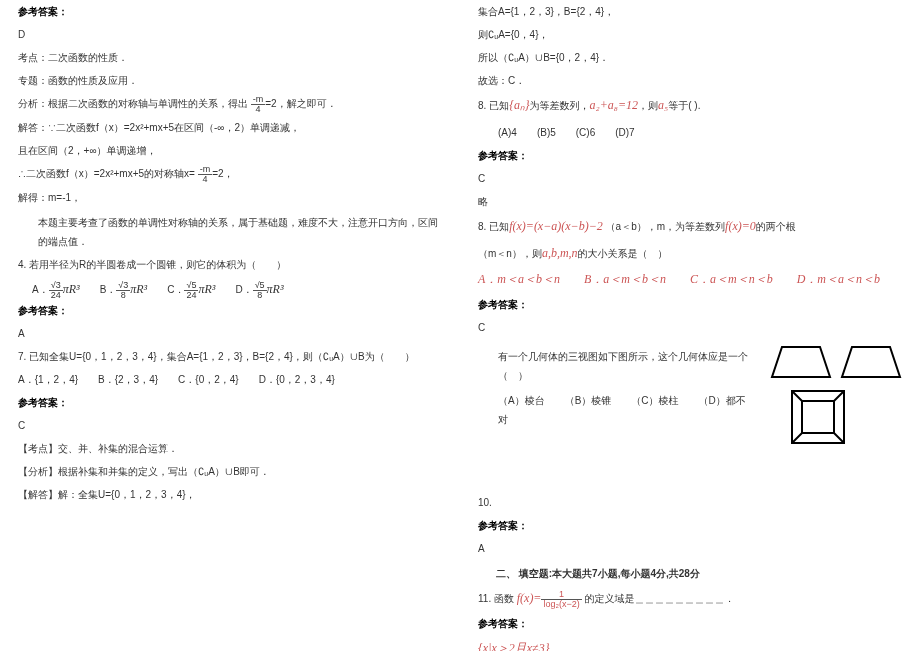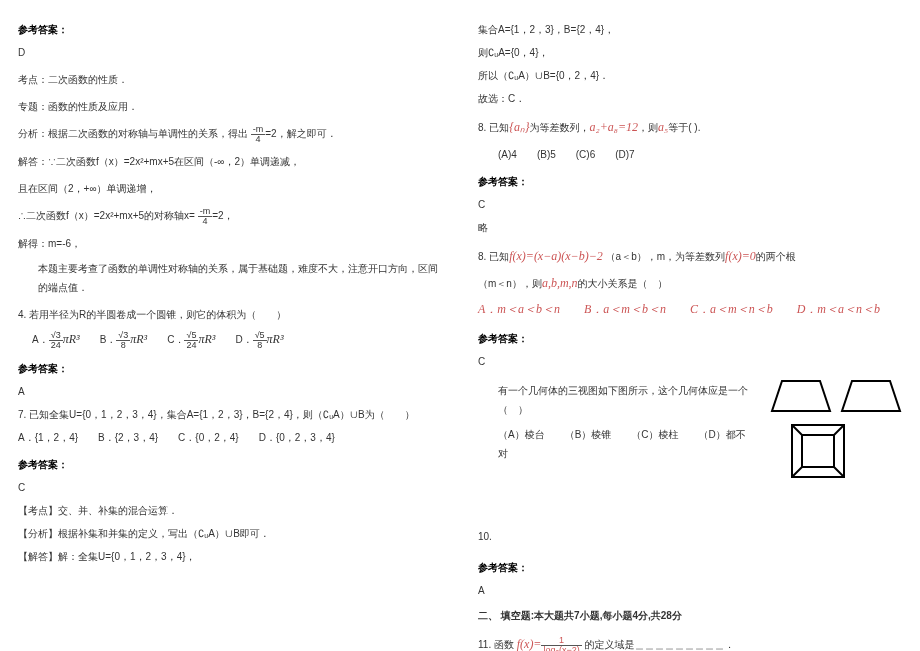--- a/index.html
+++ b/index.html
@@ -8,47 +8,47 @@
     height: 651px;
     background: #fff;
     font-family: "Microsoft YaHei", SimSun, Arial, sans-serif;
     font-size: 10px;
     color: #333;
     display: flex;
     overflow: hidden;
   }
   .col {
     flex: 1;
-    padding: 20px 18px;
+    padding: 2px 18px;
     line-height: 1.9;
   }
   .col-left { border-right: 0; }
   .bold { font-weight: bold; color: #000; }
   .line { margin-bottom: 4px; }
-  .gap { margin-top: 8px; }
+  .gap { }
   .formula { font-family: "Times New Roman", serif; font-style: italic; font-size: 12px; }
   .frac {
     display: inline-block;
     vertical-align: middle;
     text-align: center;
     font-size: 9px;
     line-height: 1;
   }
   .frac .top { display: block; border-bottom: 1px solid #555; padding: 0 2px; }
   .frac .bot { display: block; padding: 0 2px; }
   .opts { display: flex; gap: 20px; margin-left: 14px; }
   .indent { margin-left: 20px; margin-top: 6px; }
   .shapes {
     float: right;
     width: 150px;
     margin-top: 4px;
   }
   .trap-row { display:flex; gap:8px; justify-content:flex-end; }
   .trap-svg { display:block; }
-  .section-title { font-weight:bold; margin-top:6px; }
+  .section-title { font-weight:bold; margin-top:6px;margin-left:18px; }
 </style>
 </head>
 <body>
 
 <div class="col col-left">
   <div class="line bold">参考答案：</div>
   <div class="line">D</div>
   <div class="line gap">
     <span>考点：</span><span>二次函数的性质．</span>
   </div>
@@ -60,21 +60,21 @@
     <span class="frac"><span class="top">-m</span><span class="bot">4</span></span><span>=2，解之即可．</span>
   </div>
   <div class="line gap">
     <span>解答：</span><span>∵二次函数f（x）=2x²+mx+5在区间（-∞，2）单调递减，</span>
   </div>
   <div class="line gap">且在区间（2，+∞）单调递增，</div>
   <div class="line gap">
     <span>∴二次函数f（x）=2x²+mx+5的对称轴x=</span>
     <span class="frac"><span class="top">-m</span><span class="bot">4</span></span><span>=2，</span>
   </div>
-  <div class="line gap">解得：m=-6，</div>
+  <div class="line gap">解得：m=-1，</div>
   <div class="line indent">本题主要考查了函数的单调性对称轴的关系，属于基础题，难度不大，注意开口方向，区间的端点值．</div>
 
   <div class="line gap">4. 若用半径为R的半圆卷成一个圆锥，则它的体积为（　　）</div>
   <div class="opts">
     <span><span>A．</span><span class="frac"><span class="top">√3</span><span class="bot">24</span></span><span class="formula">πR³</span></span>
     <span><span>B．</span><span class="frac"><span class="top">√3</span><span class="bot">8</span></span><span class="formula">πR³</span></span>
     <span><span>C．</span><span class="frac"><span class="top">√5</span><span class="bot">24</span></span><span class="formula">πR³</span></span>
     <span><span>D．</span><span class="frac"><span class="top">√5</span><span class="bot">8</span></span><span class="formula">πR³</span></span>
   </div>
   <div class="line bold gap">参考答案：</div>

